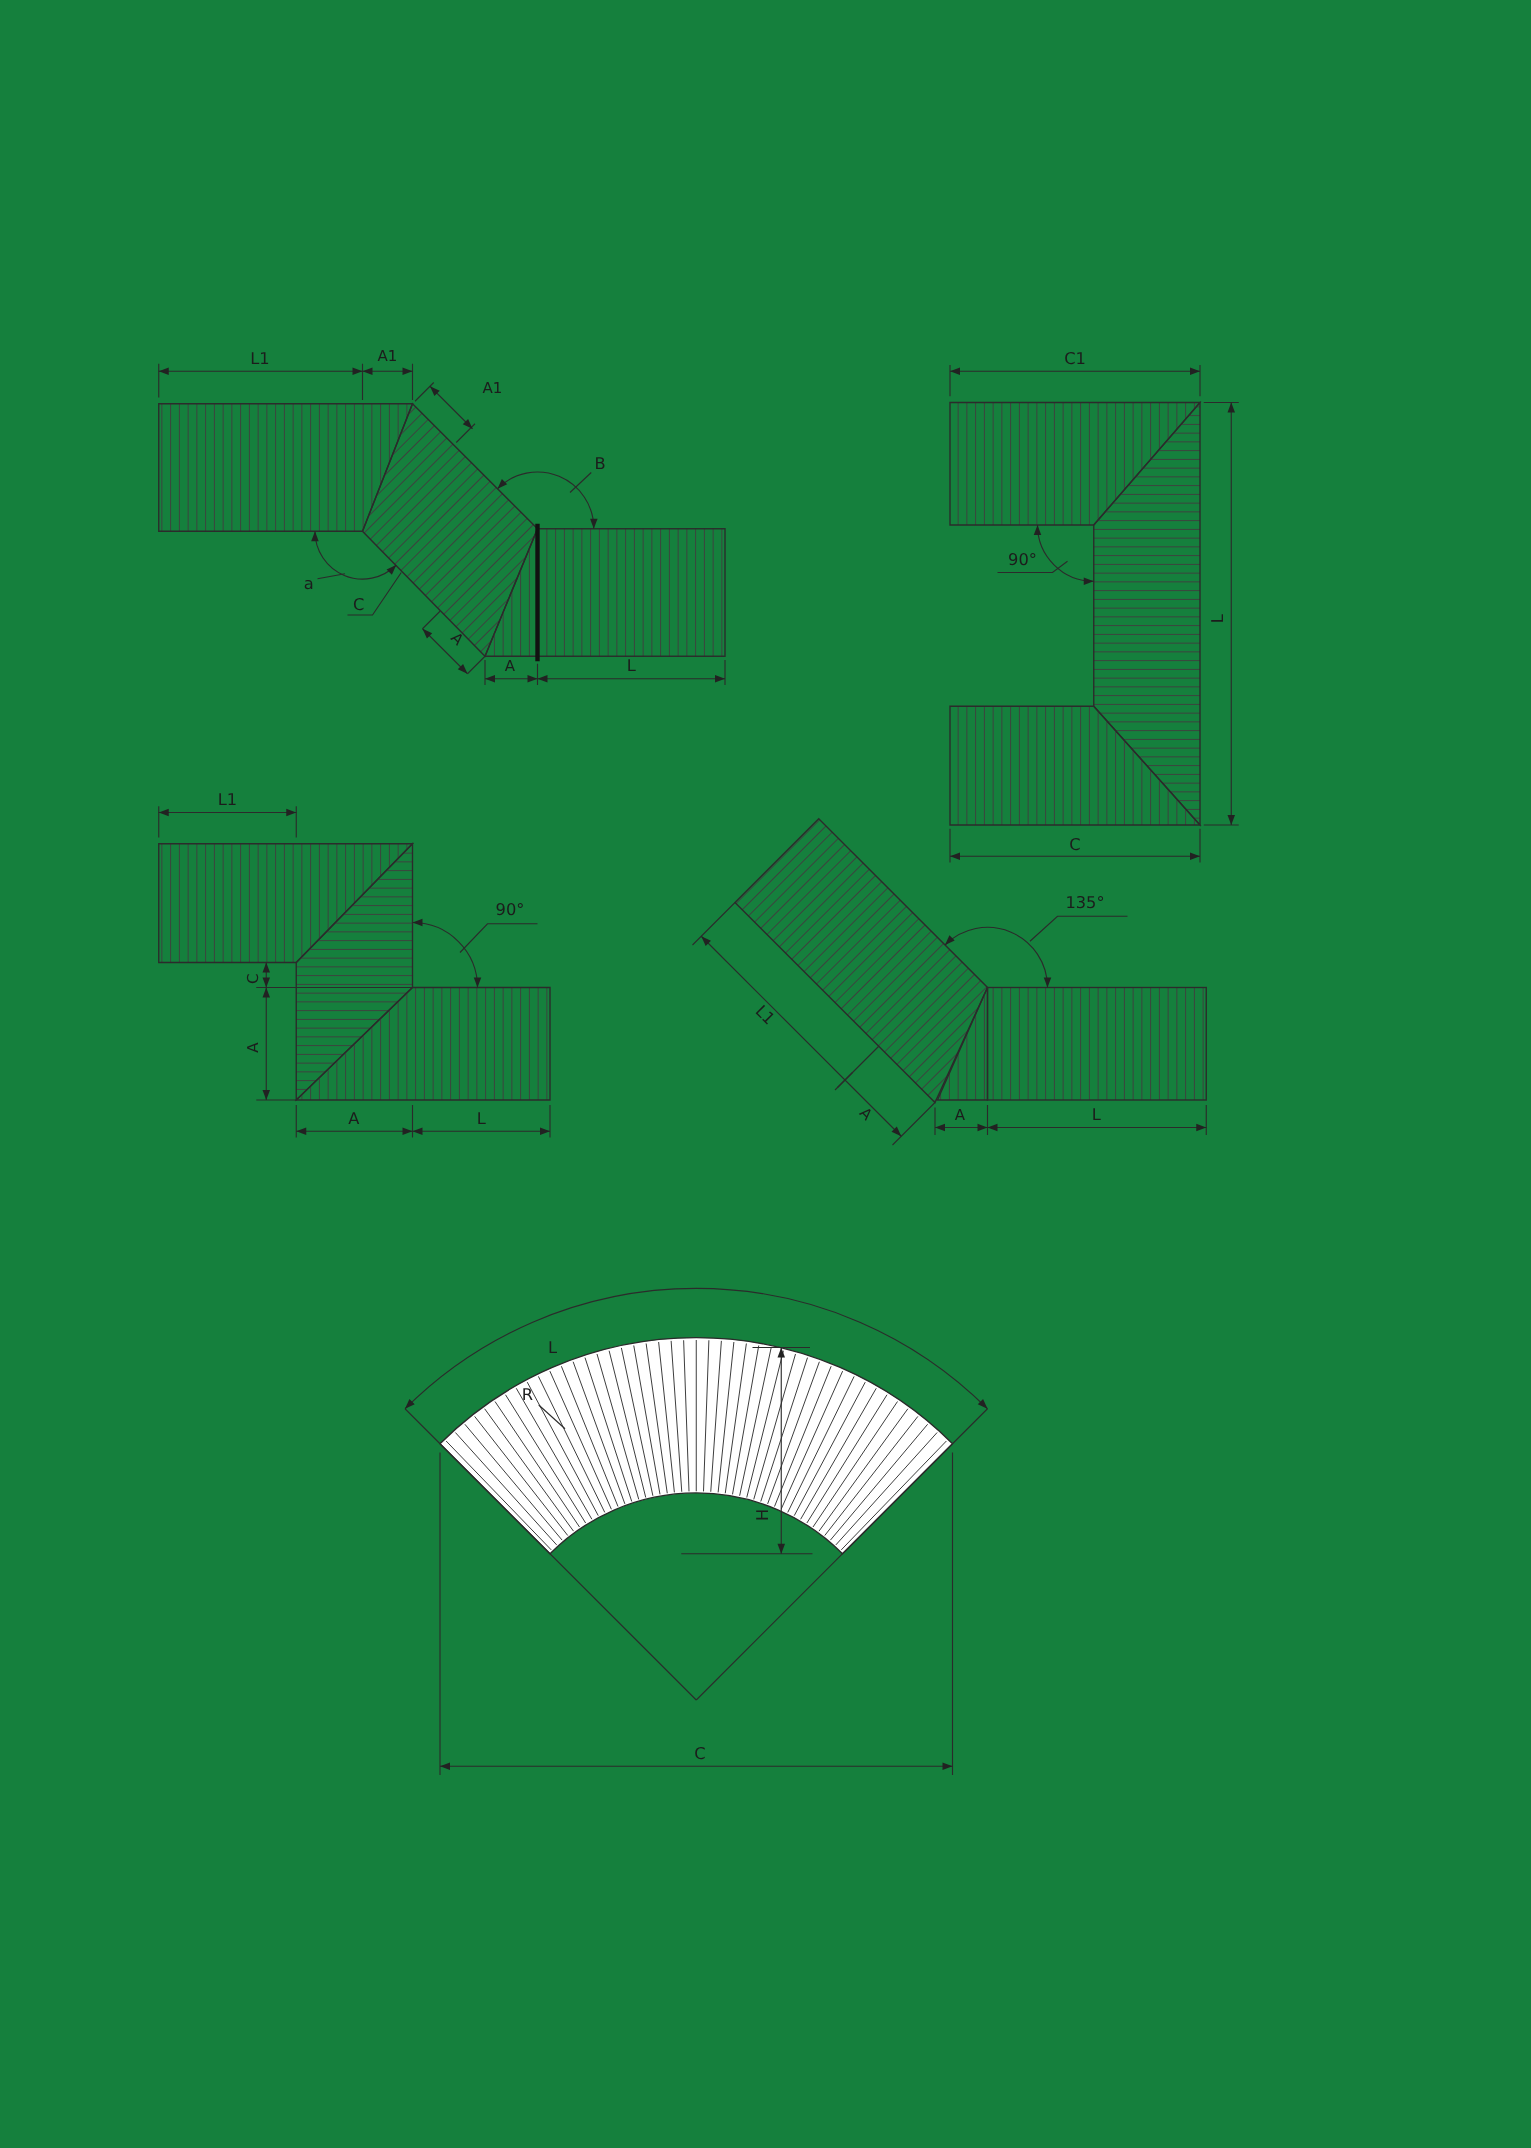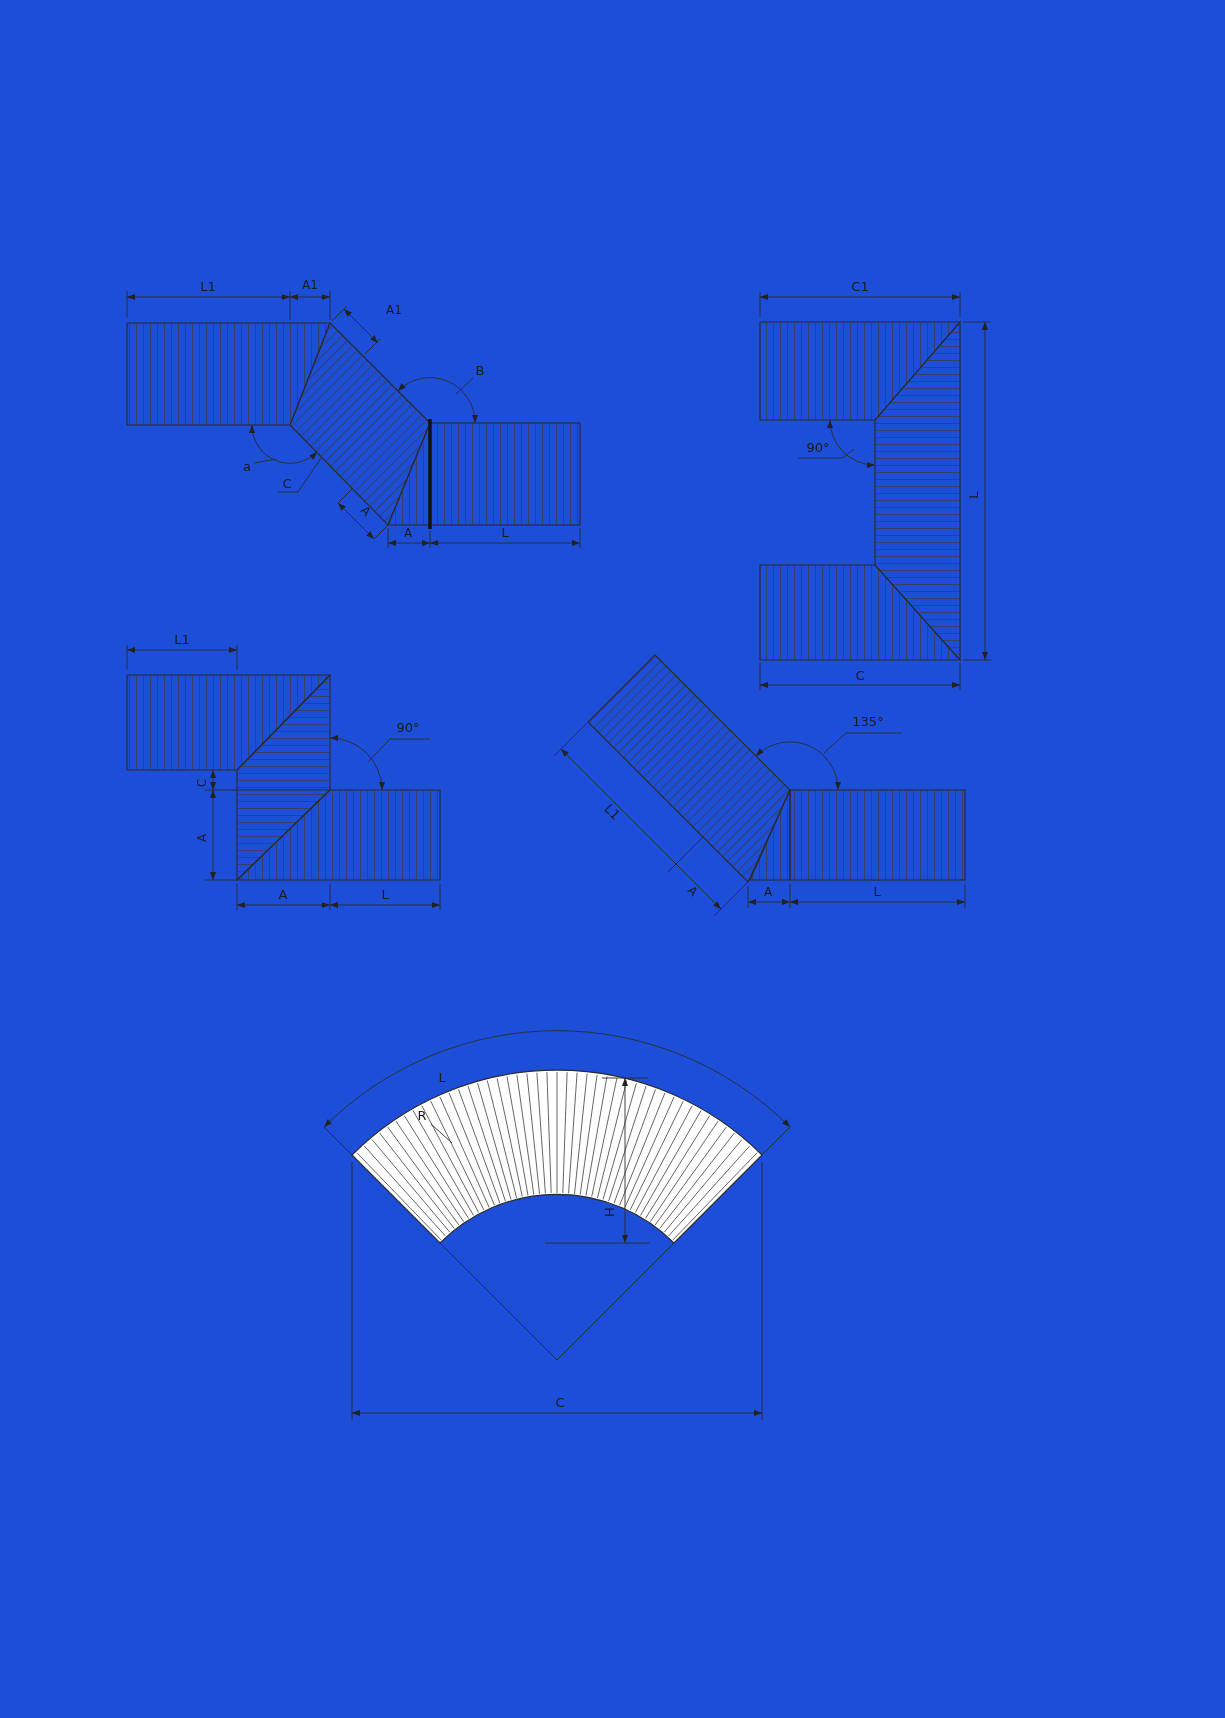--- a/index.html
+++ b/index.html
@@ -1,16 +1,16 @@
 <!DOCTYPE html>
 <html><head>
 <meta charset="utf-8">
 <style>
   html,body{margin:0;padding:0;background:#ffffff;}
-  .canvas{position:relative;width:1225px;height:1718px;background:#1d4ed8;
+  .canvas{position:relative;width:1225px;height:1718px;background:#15803d;
           font-family:"DejaVu Sans",sans-serif;overflow:hidden;}
   svg{display:block;}
   .part{stroke:#2b2b2b;stroke-width:1.1;}
   .dim{stroke:#2b2b2b;stroke-width:0.9;fill:none;}
   .thick{stroke:#111111;stroke-width:3.5;}
   .hatchgen{stroke:#3e3e3e;stroke-width:0.8;}
   text{font-size:13px;fill:#1c1c1c;}
   .small{font-size:12px;}
 </style>
 </head>

